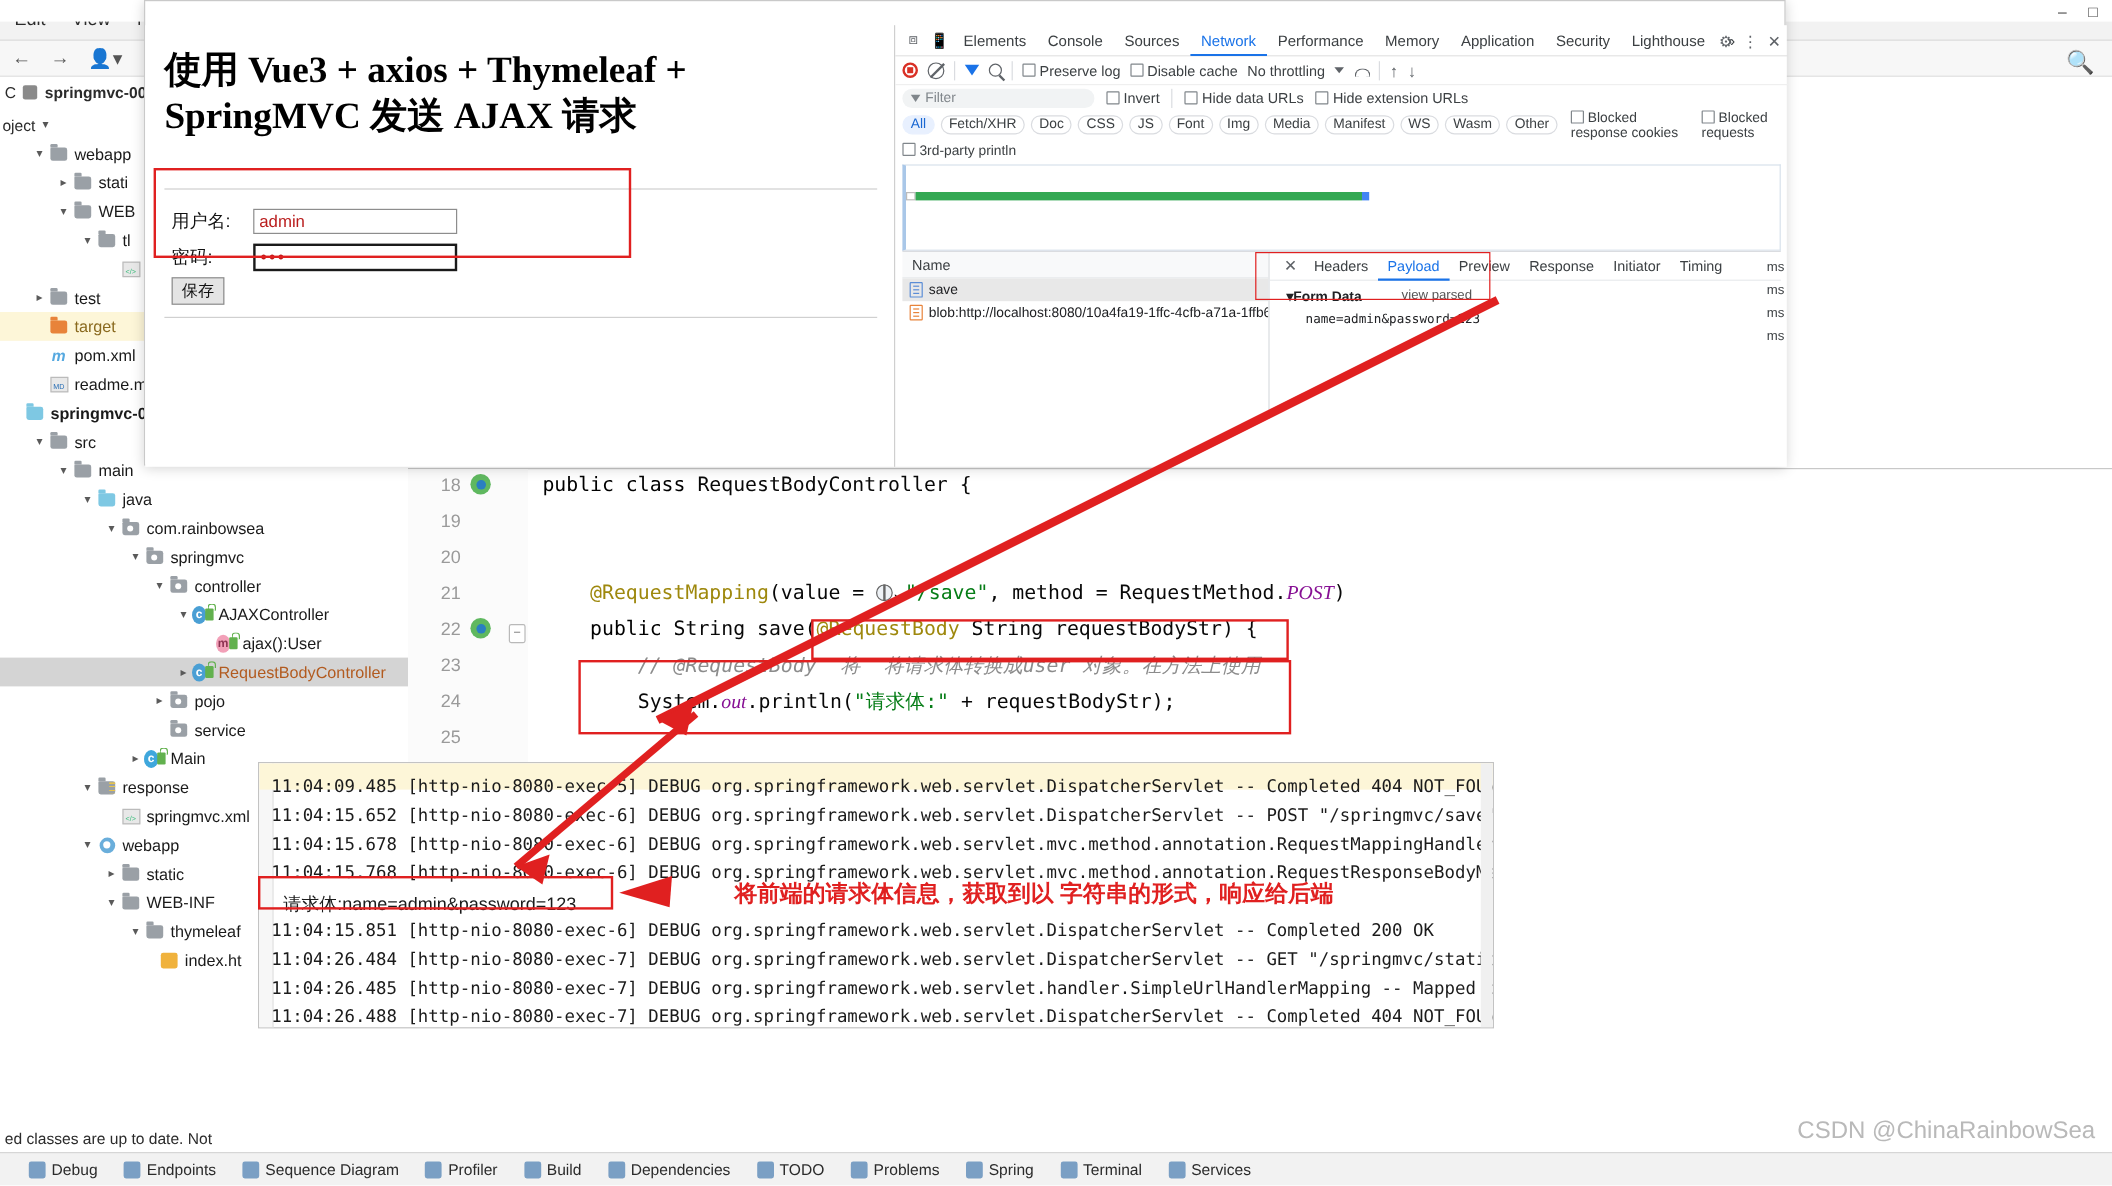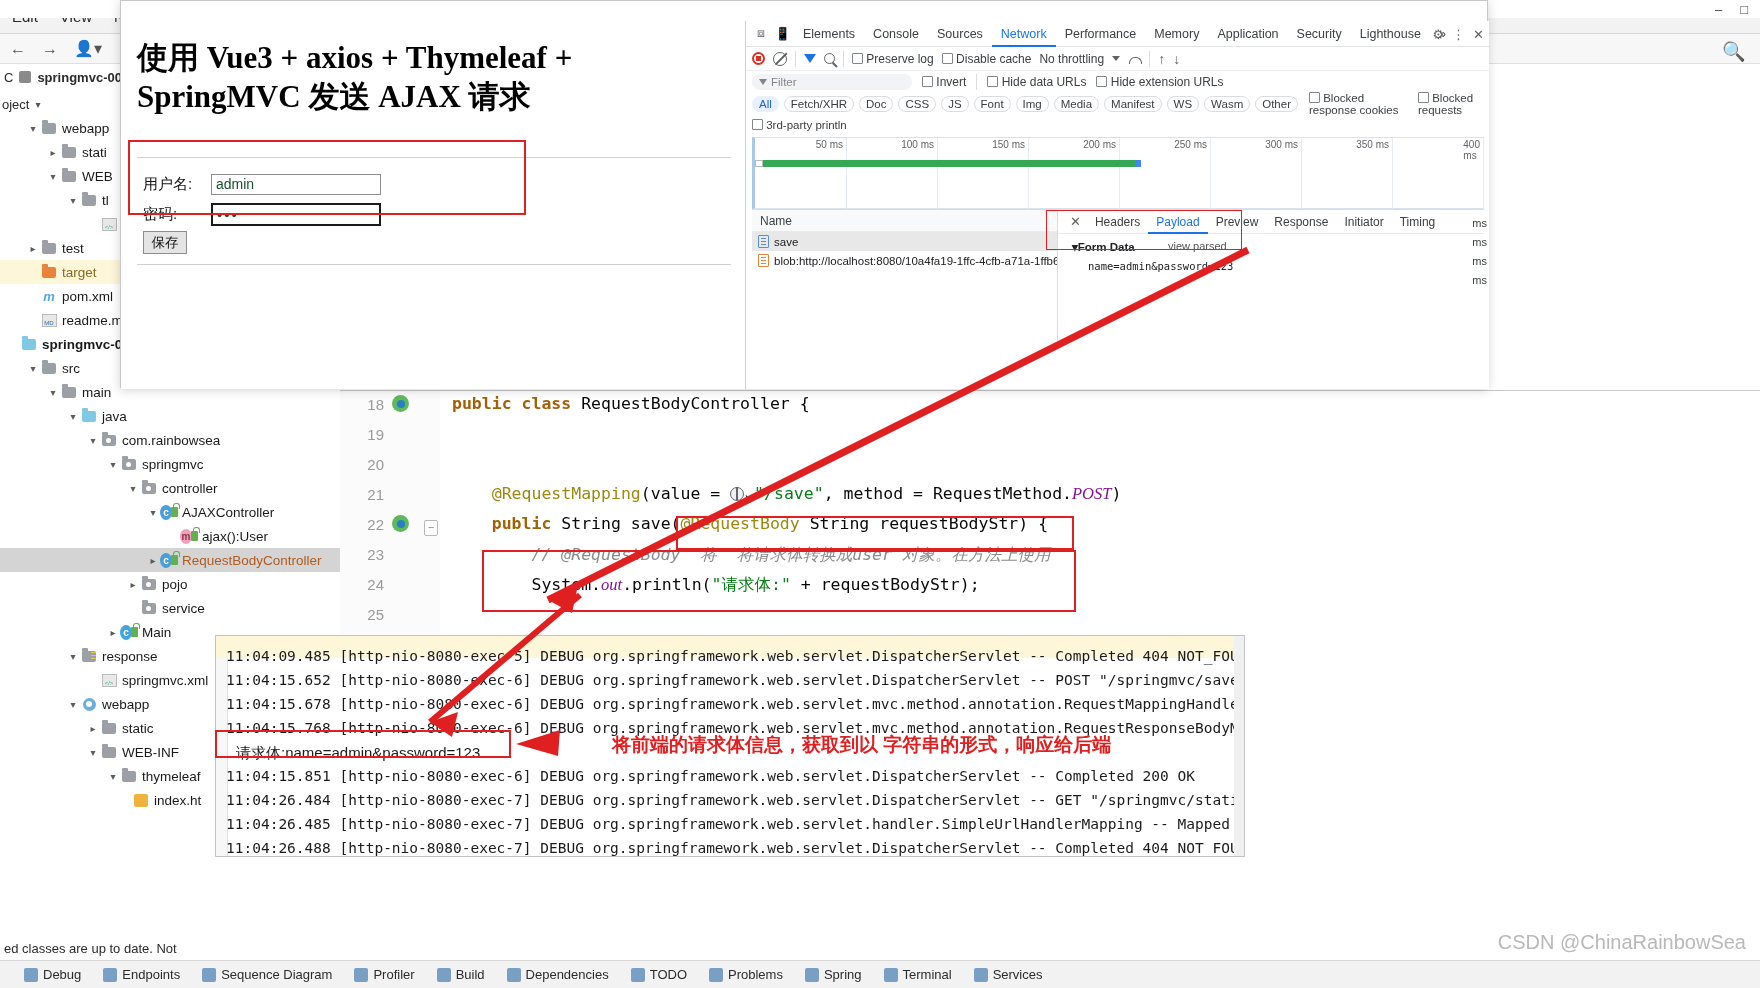--- a/index.html
+++ b/index.html
@@ -93,21 +93,21 @@
     background: #ffffff; border-top: 1px solid #c8c8c8;
   }
   .ed-gutter { position: absolute; left: 0; top: 0; width: 100px; height: 245px; background: #fbfbfb; }
   .ed-line { position: absolute; left: 0; width: 1420px; height: 30px; font-family: "DejaVu Sans Mono", monospace; font-size: 16.5px; }
   .ln { position: absolute; left: 10px; width: 34px; text-align: right; color: #9a9a9a; font-size: 15px; top: 5px;
         font-family: "Liberation Sans", sans-serif; }
   .gicon { position: absolute; left: 52px; top: 4px; width: 17px; height: 17px; border-radius: 50%;
            background: #5fb85f; }
   .gicon::after { content:""; position:absolute; left:5px; top:5px; width:8px; height:8px; border-radius:50%; background:#2a7fc1; }
   .code { position: absolute; left: 112px; top: 3px; white-space: pre; }
-  .kw { color: #a16207; font-weight: bold; }
+  .kw { color: #000000; font-weight: normal; }
   .anno { color: #9e880d; }
   .str { color: #067d17; }
   .fld { color: #871094; font-style: italic; font-family: Liberation Serif, serif; }
   .cmt { color: #8c8c8c; font-style: italic; }
   .plain { color: #080808; }
   .globe { display:inline-block; width:14px; height:14px; border-radius:50%; border:1.5px solid #666;
            vertical-align:-2px; position:relative; background:#eef2f6; }
   .globe::after{content:"";position:absolute;left:5px;top:-1.5px;width:1.5px;height:13px;background:#666;}
   .foldmark { position:absolute; left:84px; top:9px; width:14px; height:16px; border:1px solid #b9b9b9;
               background:#fff; border-radius:2px; color:#888; font-size:10px; text-align:center; line-height:14px; }
@@ -155,21 +155,21 @@
   .page-title {
     position: absolute; left: 16px; top: 18px; width: 600px;
     font-family: "Liberation Serif", serif; font-weight: bold; font-size: 31px; line-height: 1.25; color: #000;
   }
   .page-hr { position: absolute; left: 16px; width: 594px; height: 1px; background: #d0d0d0; }
   .form-wrap { position: absolute; left: 22px; top: 150px; width: 470px; }
   .form-row { display: flex; align-items: center; height: 26px; margin-bottom: 4px; font-size: 15px; color: #111; }
   .form-row label { width: 68px; }
   .txtin {
     width: 170px; height: 21px; border: 1px solid #8d8d8d; background: #fff;
-    font-size: 14px; padding: 0 4px; font-family: "Liberation Sans", sans-serif; color:#14532d;
+    font-size: 14px; padding: 0 4px; font-family: "Liberation Sans", sans-serif; color:#b91c1c;
     display:flex; align-items:center;
   }
   .txtin.focus { border: 2px solid #1a1a1a; height: 23px; }
   .dots { letter-spacing: 2px; font-size: 15px; }
   .savebtn {
     width: 44px; height: 23px; border: 1px solid #8d8d8d; background: #e4e4e4;
     font-size: 13.5px; display:flex; align-items:center; justify-content:center; color:#111;
   }
 
   
@@ -833,38 +833,20 @@
         <span><span class="cb"></span>
           <span>Blocked requests</span></span>
       </div>
 
       <div class="dt-row5">
         <span><span class="cb"></span>
           <span>3rd-party println</span></span>
       </div>
 
       <div class="overview">
-        <div class="ov-ticks" id="ov-ticks">
-            <div class="ov-grid" style="left: 91px;"></div>
-            <div class="ov-tick" style="left: 91px;">50 ms</div>
-            <div class="ov-grid" style="left: 182px;"></div>
-            <div class="ov-tick" style="left: 182px;">100 ms</div>
-            <div class="ov-grid" style="left: 273px;"></div>
-            <div class="ov-tick" style="left: 273px;">150 ms</div>
-            <div class="ov-grid" style="left: 364px;"></div>
-            <div class="ov-tick" style="left: 364px;">200 ms</div>
-            <div class="ov-grid" style="left: 455px;"></div>
-            <div class="ov-tick" style="left: 455px;">250 ms</div>
-            <div class="ov-grid" style="left: 546px;"></div>
-            <div class="ov-tick" style="left: 546px;">300 ms</div>
-            <div class="ov-grid" style="left: 637px;"></div>
-            <div class="ov-tick" style="left: 637px;">350 ms</div>
-            <div class="ov-grid" style="left: 728px;"></div>
-            <div class="ov-tick" style="left: 728px;">400 ms</div>
-          </div>
         <div class="ov-bar-head" style="left:0px;"></div>
         <div class="ov-bar" style="left:8px;width:372px;"></div>
         <div class="ov-bar-tail" style="left:380px;width:6px;"></div>
       </div>
 
       <div class="req-list">
         <div class="req-hd">Name</div>
         <div id="req-rows">
             <div class="req-row sel">
               <span class="doc-ico"></span>

